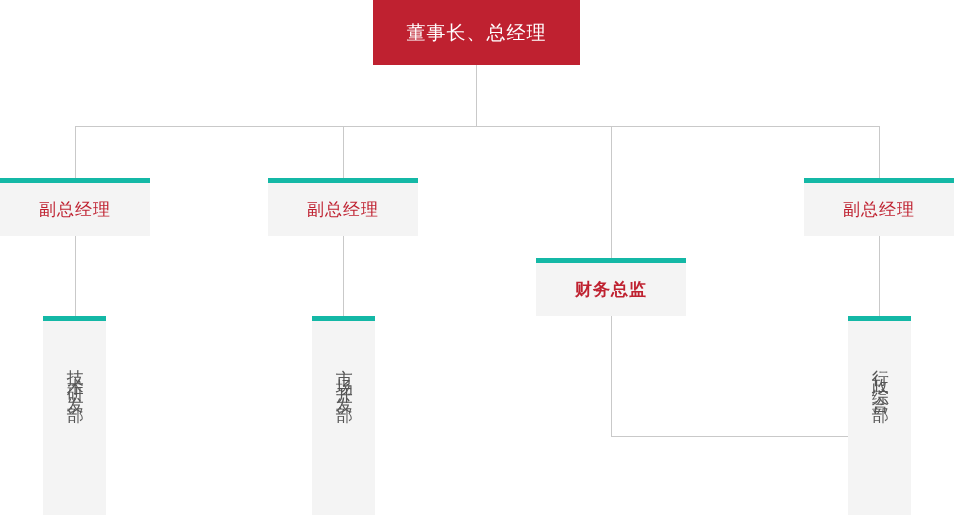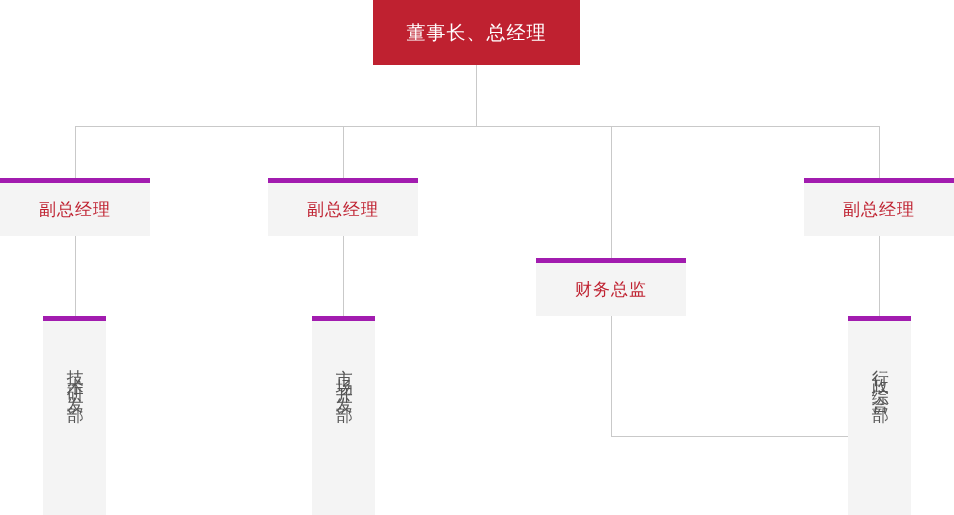--- a/index.html
+++ b/index.html
@@ -30,21 +30,21 @@
     background: #c9c9c9;
   }
 
   
   .node {
     position: absolute;
     background: #f4f4f4;
     box-sizing: border-box;
   }
   .node.topbar {
-    border-top: 5px solid #a21caf;
+    border-top: 5px solid #14b8a6;
   }
 
   
   .node-root {
     position: absolute;
     background: #bf2130;
     color: #ffffff;
     display: flex;
     align-items: center;
     justify-content: center;
@@ -101,21 +101,21 @@
   <div class="conn-v" style="left:879px; top:126px; height:52px;"></div>
 
   <div class="node topbar node-mgr" style="left:0px; top:178px; width:150px; height:58px;">
     <span class="label">副总经理</span>
   </div>
 
   <div class="node topbar node-mgr" style="left:268px; top:178px; width:150px; height:58px;">
     <span class="label">副总经理</span>
   </div>
 
-  <div class="node topbar node-mgr" style="left:536px; top:258px; width:150px; height:58px;">
+  <div class="node topbar node-mgr" style="left:536px; top:258px; width:150px; height:58px;font-weight:bold;">
     <span class="label">财务总监</span>
   </div>
 
   <div class="node topbar node-mgr" style="left:804px; top:178px; width:150px; height:58px;">
     <span class="label">副总经理</span>
   </div>
 
   <div class="conn-v" style="left:75px; top:236px; height:80px;"></div>
   <div class="conn-v" style="left:343px; top:236px; height:80px;"></div>
   <div class="conn-v" style="left:879px; top:236px; height:80px;"></div>

